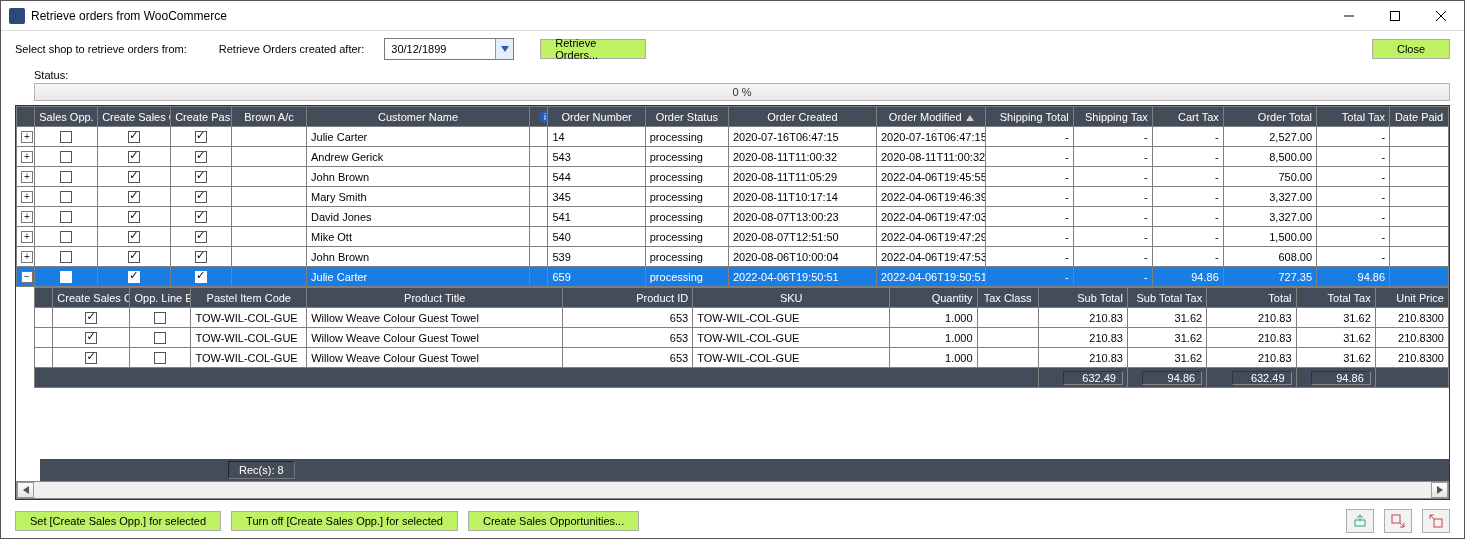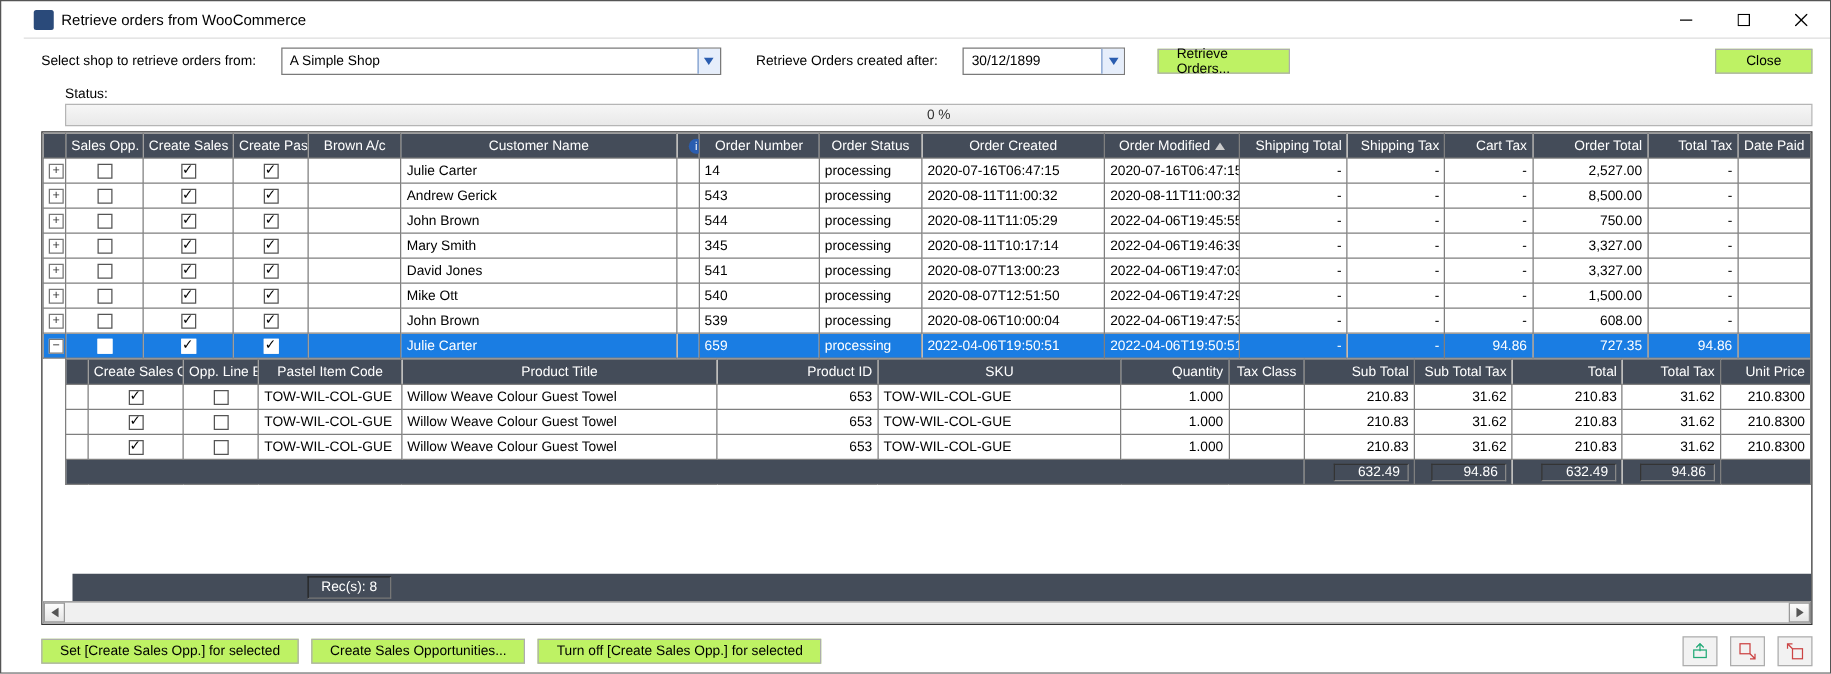--- a/index.html
+++ b/index.html
@@ -1,17 +1,17 @@
 <!DOCTYPE html>
 <html><head>
 <meta charset="utf-8">
 <style>
   * { box-sizing: border-box; }
   html, body { margin:0; padding:0; font-family: Tahoma, Arial, sans-serif; font-size:11px; color:#000; background:#fff; }
-  .window { width:1465px; height:539px; border:1px solid #555; display:flex; flex-direction:column; background:#fff;padding-left:18px; }
+  .window { width:1465px; height:539px; border:1px solid #555; display:flex; flex-direction:column; background:#fff; }
   .titlebar { height:30px; display:flex; align-items:center; border-bottom:1px solid #ddd; }
   .titlebar .icon { width:16px; height:16px; background:#2a4a7a; margin:0 6px 0 8px; border-radius:2px; }
   .titlebar .title { flex:1; font-size:12px; }
   .titlebar .winbtns { display:flex; }
   .titlebar .winbtn { width:46px; height:30px; display:flex; align-items:center; justify-content:center; font-size:13px; font-family:sans-serif; }
   .toolbar { height:36px; display:flex; align-items:center; padding:4px 14px; gap:16px; }
   .toolbar label { margin-right:4px; }
   .combo { height:22px; border:1px solid #7a7a7a; background:#fff; display:flex; align-items:center; position:relative; }
   .combo .val { padding:0 6px; flex:1; white-space:nowrap; overflow:hidden; }
   .combo .arrow { width:18px; height:100%; display:flex; align-items:center; justify-content:center; background:#e6eefb; border-left:1px solid #7a9acb; }
@@ -71,28 +71,20 @@
           <svg width="10" height="10">
             <line x1="0" y1="0" x2="10" y2="10" stroke="#000"></line>
             <line x1="10" y1="0" x2="0" y2="10" stroke="#000"></line>
           </svg>
         </div>
     </div>
   </div>
 
   <div class="toolbar">
     <label>Select shop to retrieve orders from:</label>
-    <div class="combo" style="width:352px">
-      <span class="val">A Simple Shop</span>
-      <span class="arrow">
-          <svg viewBox="0 0 8 6">
-            <path d="M0 0 L8 0 L4 6 Z" fill="#2a5db0"></path>
-          </svg>
-        </span>
-    </div>
     <label style="margin-left:12px">Retrieve Orders created after:</label>
     <div class="combo" style="width:130px">
       <span class="val">30/12/1899</span>
       <span class="arrow">
           <svg viewBox="0 0 8 6">
             <path d="M0 0 L8 0 L4 6 Z" fill="#2a5db0"></path>
           </svg>
         </span>
     </div>
     <span class="btn" style="margin-left:10px; width:106px">Retrieve Orders...</span>
@@ -425,22 +417,22 @@
             <svg width="6" height="8">
               <path d="M0 0 L6 4 L0 8 Z" fill="#555"></path>
             </svg>
           </span>
       </div>
     </div>
   </div>
 
   <div class="bottombar">
     <span class="btn">Set [Create Sales Opp.] for selected</span>
+    <span class="btn">Turn off [Create Sales Opp.] for selected</span>
     <span class="btn">Create Sales Opportunities...</span>
-    <span class="btn">Turn off [Create Sales Opp.] for selected</span>
     <span class="spacer"></span>
     <span class="iconbtn">
         <svg width="14" height="14">
           <rect x="2" y="6" width="10" height="6" fill="none" stroke="#2a7"></rect>
           <path d="M7 1 L7 7 M4 4 L7 1 L10 4" fill="none" stroke="#2a7"></path>
         </svg>
       </span>
     <span class="iconbtn">
         <svg width="14" height="14">
           <rect x="1" y="1" width="8" height="8" fill="none" stroke="#c44"></rect>

